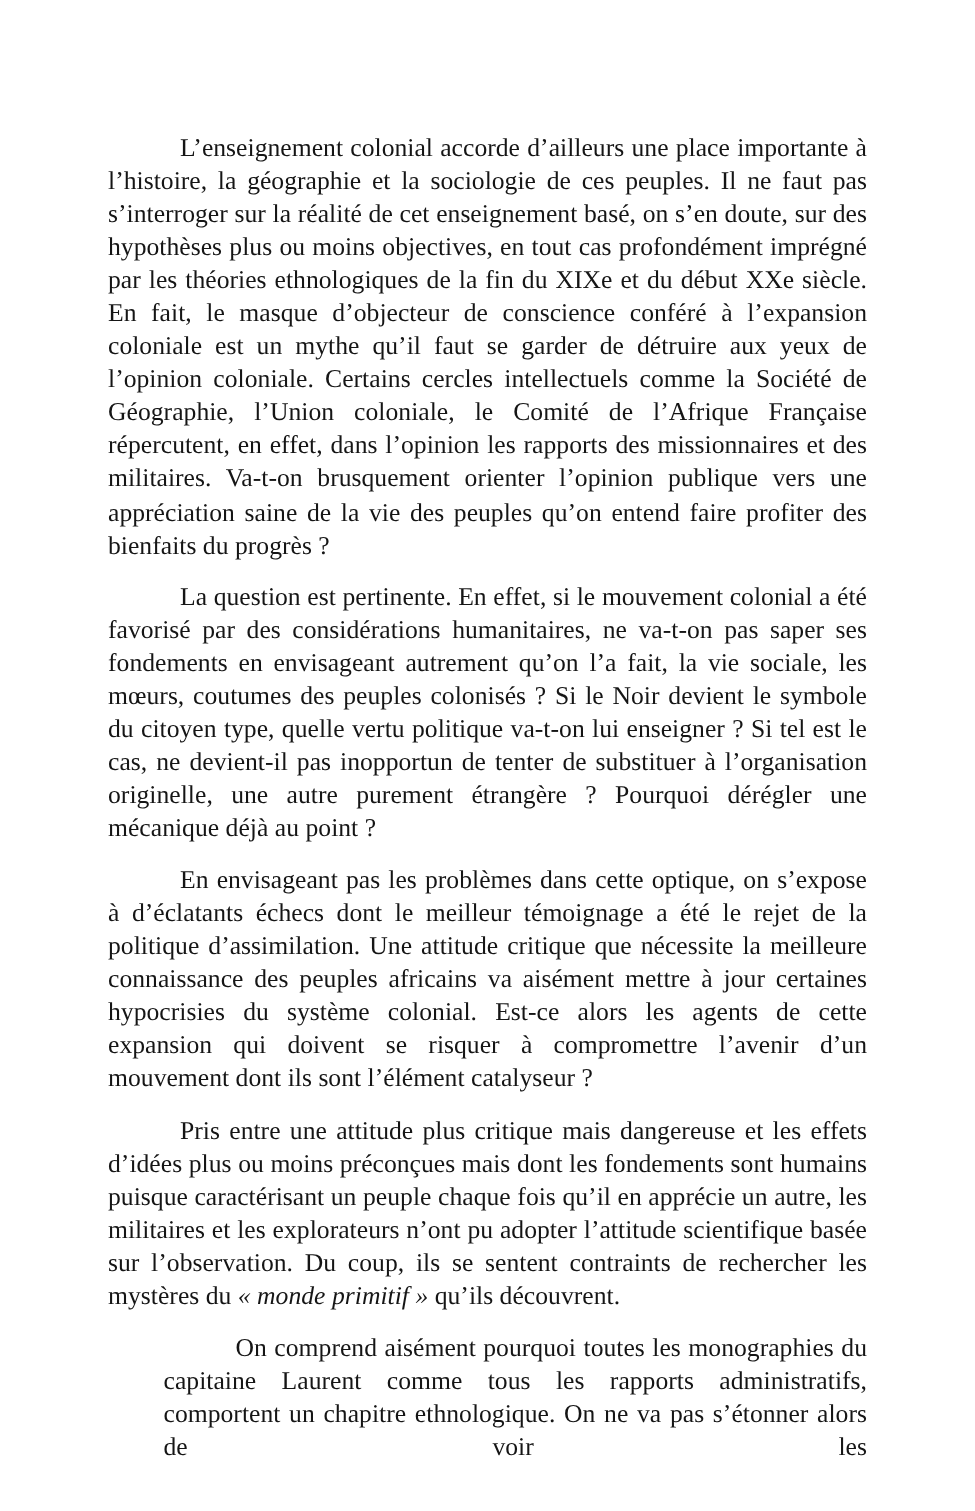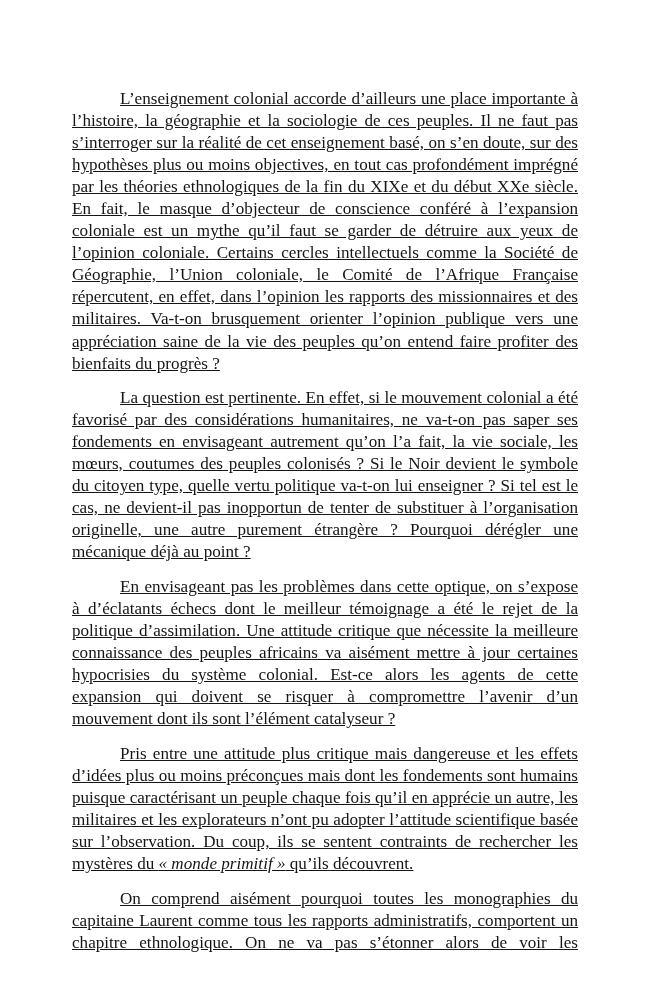--- a/index.html
+++ b/index.html
@@ -31,29 +31,29 @@
   }
   p.body-paragraph {
     margin: 0 0 12.5px 0;
     text-indent: 48px;
     text-align: justify;
     font-size: 17.1px;
     line-height: 22.05px;
     letter-spacing: 0.01px;
     word-spacing: 0px;
     hyphens: none;
-    text-decoration: underline;
     -webkit-hyphens: none;
   }
   p.body-paragraph:last-of-type {
     margin-bottom: 0;
   }
   
   p.body-paragraph.justify-last {
     text-align-last: justify;
+    margin-left: 37px;
   }
   em.quoted-term {
     font-style: italic;
   }
   .page-number {
     position: absolute;
     left: 0;
     top: 938px;
     width: 650px;
     text-align: center;

